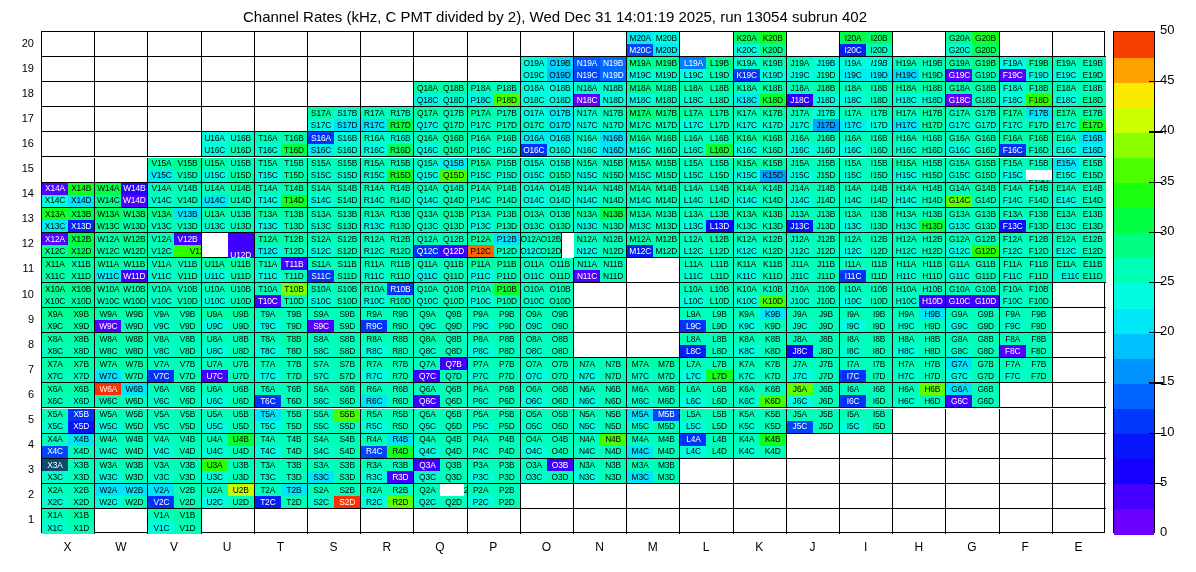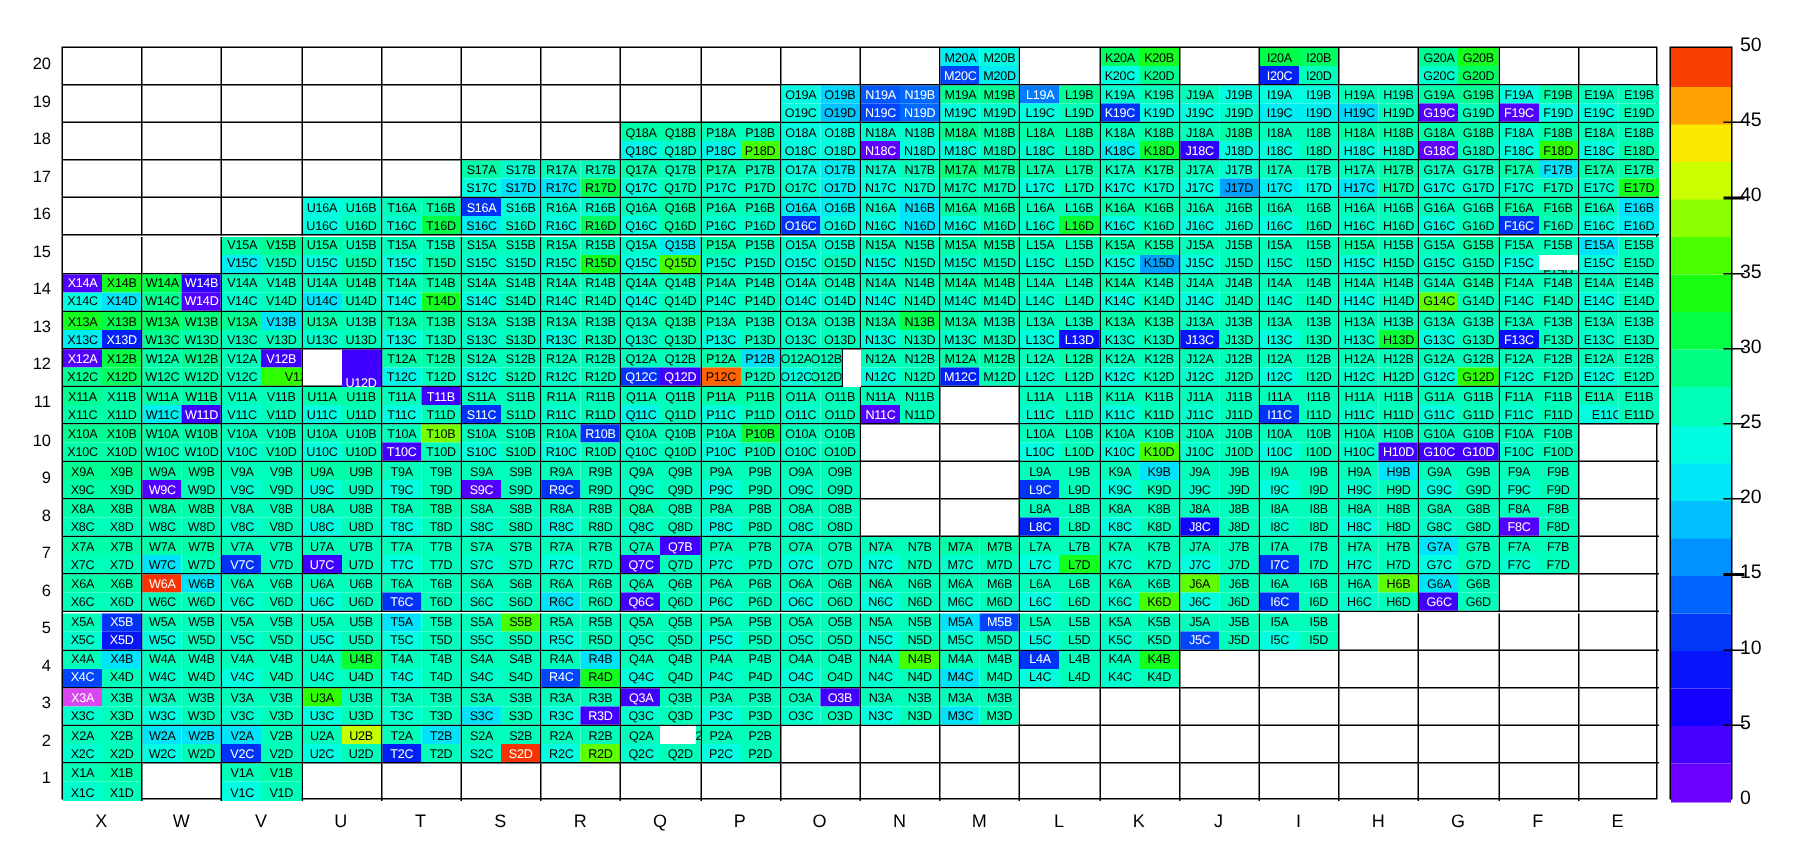--- a/index.html
+++ b/index.html
@@ -42,20 +42,21 @@
   }
   .cseg{position:absolute; left:0; width:100%;}
   .ctick{position:absolute; left:1149px; width:14px; height:1.3px; background:#000;}
   .ctlab{position:absolute; left:1160px; font-size:13px; color:#000;}
 </style>
 </head>
 <body>
 
 <div id="root">
 
+  <div id="title">Channel Rates (kHz, C PMT divided by 2), Wed Dec 31 14:01:19 2025, run 13054 subrun 402</div>
 
   <div id="yaxis">
       <div class="ylab" style="top: 5.55px;">20</div>
       <div class="ylab" style="top: 30.65px;">19</div>
       <div class="ylab" style="top: 55.75px;">18</div>
       <div class="ylab" style="top: 80.85px;">17</div>
       <div class="ylab" style="top: 105.95px;">16</div>
       <div class="ylab" style="top: 131.05px;">15</div>
       <div class="ylab" style="top: 156.15px;">14</div>
       <div class="ylab" style="top: 181.25px;">13</div>
@@ -155,21 +156,21 @@
           <div class="sub" title="K19D: 24 kHz" style="background: rgb(0, 255, 224); color: rgb(0, 0, 0);">K19D</div>
         </div>
         <div class="gcell" style="left: 744.8px; top: 25.1px; width: 53.2px; height: 25.1px;">
           <div class="sub" title="J19A: 26 kHz" style="background: rgb(0, 255, 187); color: rgb(0, 0, 0);">J19A</div>
           <div class="sub" title="J19B: 24 kHz" style="background: rgb(0, 255, 224); color: rgb(0, 0, 0);">J19B</div>
           <div class="sub" title="J19C: 24 kHz" style="background: rgb(0, 255, 224); color: rgb(0, 0, 0);">J19C</div>
           <div class="sub" title="J19D: 25 kHz" style="background: rgb(0, 255, 206); color: rgb(0, 0, 0);">J19D</div>
         </div>
         <div class="gcell" style="left: 798px; top: 25.1px; width: 53.2px; height: 25.1px;">
           <div class="sub" title="I19A: 24 kHz" style="background: rgb(0, 255, 224); color: rgb(0, 0, 0);">I19A</div>
-          <div class="sub" title="I19B: 24 kHz" style="background: rgb(0, 255, 224); color: rgb(0, 0, 0);">I19B</div>
+          <div class="sub" title="I19B: 24 kHz" style="background: rgb(0, 255, 224); color: rgb(0, 0, 0); font-style: italic;">I19B</div>
           <div class="sub" title="I19C: 22 kHz" style="background: rgb(0, 237, 242); color: rgb(0, 0, 0);">I19C</div>
           <div class="sub" title="I19D: 22 kHz" style="background: rgb(0, 237, 242); color: rgb(0, 0, 0);">I19D</div>
         </div>
         <div class="gcell" style="left: 851.2px; top: 25.1px; width: 53.2px; height: 25.1px;">
           <div class="sub" title="H19A: 26 kHz" style="background: rgb(0, 255, 187); color: rgb(0, 0, 0);">H19A</div>
           <div class="sub" title="H19B: 26 kHz" style="background: rgb(0, 255, 187); color: rgb(0, 0, 0);">H19B</div>
           <div class="sub" title="H19C: 20 kHz" style="background: rgb(0, 215, 255); color: rgb(0, 0, 0);">H19C</div>
           <div class="sub" title="H19D: 26 kHz" style="background: rgb(0, 255, 187); color: rgb(0, 0, 0);">H19D</div>
         </div>
         <div class="gcell" style="left: 904.4px; top: 25.1px; width: 53.2px; height: 25.1px;">
@@ -1784,21 +1785,21 @@
           <div class="sub" title="K4C: 25 kHz" style="background: rgb(0, 255, 206); color: rgb(0, 0, 0);">K4C</div>
           <div class="sub" title="K4D: 26 kHz" style="background: rgb(0, 255, 187); color: rgb(0, 0, 0);">K4D</div>
         </div>
         <div class="gcell" style="left: 744.8px; top: 401.6px; width: 53.2px; height: 25.1px;"></div>
         <div class="gcell" style="left: 798px; top: 401.6px; width: 53.2px; height: 25.1px;"></div>
         <div class="gcell" style="left: 851.2px; top: 401.6px; width: 53.2px; height: 25.1px;"></div>
         <div class="gcell" style="left: 904.4px; top: 401.6px; width: 53.2px; height: 25.1px;"></div>
         <div class="gcell" style="left: 957.6px; top: 401.6px; width: 53.2px; height: 25.1px;"></div>
         <div class="gcell" style="left: 1010.8px; top: 401.6px; width: 53.2px; height: 25.1px; border-right: none;"></div>
         <div class="gcell" style="left: 0px; top: 426.7px; width: 53.2px; height: 25.1px;">
-          <div class="sub" title="X3A: 10 kHz" style="background: #d946ef; color: rgb(255, 255, 255); text-align: right;">X3A</div>
+          <div class="sub" title="X3A: 10 kHz" style="background: #0c4a6e; color: rgb(255, 255, 255); text-align: right;">X3A</div>
           <div class="sub" title="X3B: 26 kHz" style="background: rgb(0, 255, 187); color: rgb(0, 0, 0);">X3B</div>
           <div class="sub" title="X3C: 25 kHz" style="background: rgb(0, 255, 206); color: rgb(0, 0, 0);">X3C</div>
           <div class="sub" title="X3D: 26 kHz" style="background: rgb(0, 255, 187); color: rgb(0, 0, 0);">X3D</div>
         </div>
         <div class="gcell" style="left: 53.2px; top: 426.7px; width: 53.2px; height: 25.1px;">
           <div class="sub" title="W3A: 26 kHz" style="background: rgb(0, 255, 187); color: rgb(0, 0, 0);">W3A</div>
           <div class="sub" title="W3B: 26 kHz" style="background: rgb(0, 255, 187); color: rgb(0, 0, 0);">W3B</div>
           <div class="sub" title="W3C: 24 kHz" style="background: rgb(0, 255, 224); color: rgb(0, 0, 0);">W3C</div>
           <div class="sub" title="W3D: 26 kHz" style="background: rgb(0, 255, 187); color: rgb(0, 0, 0);">W3D</div>
         </div>

